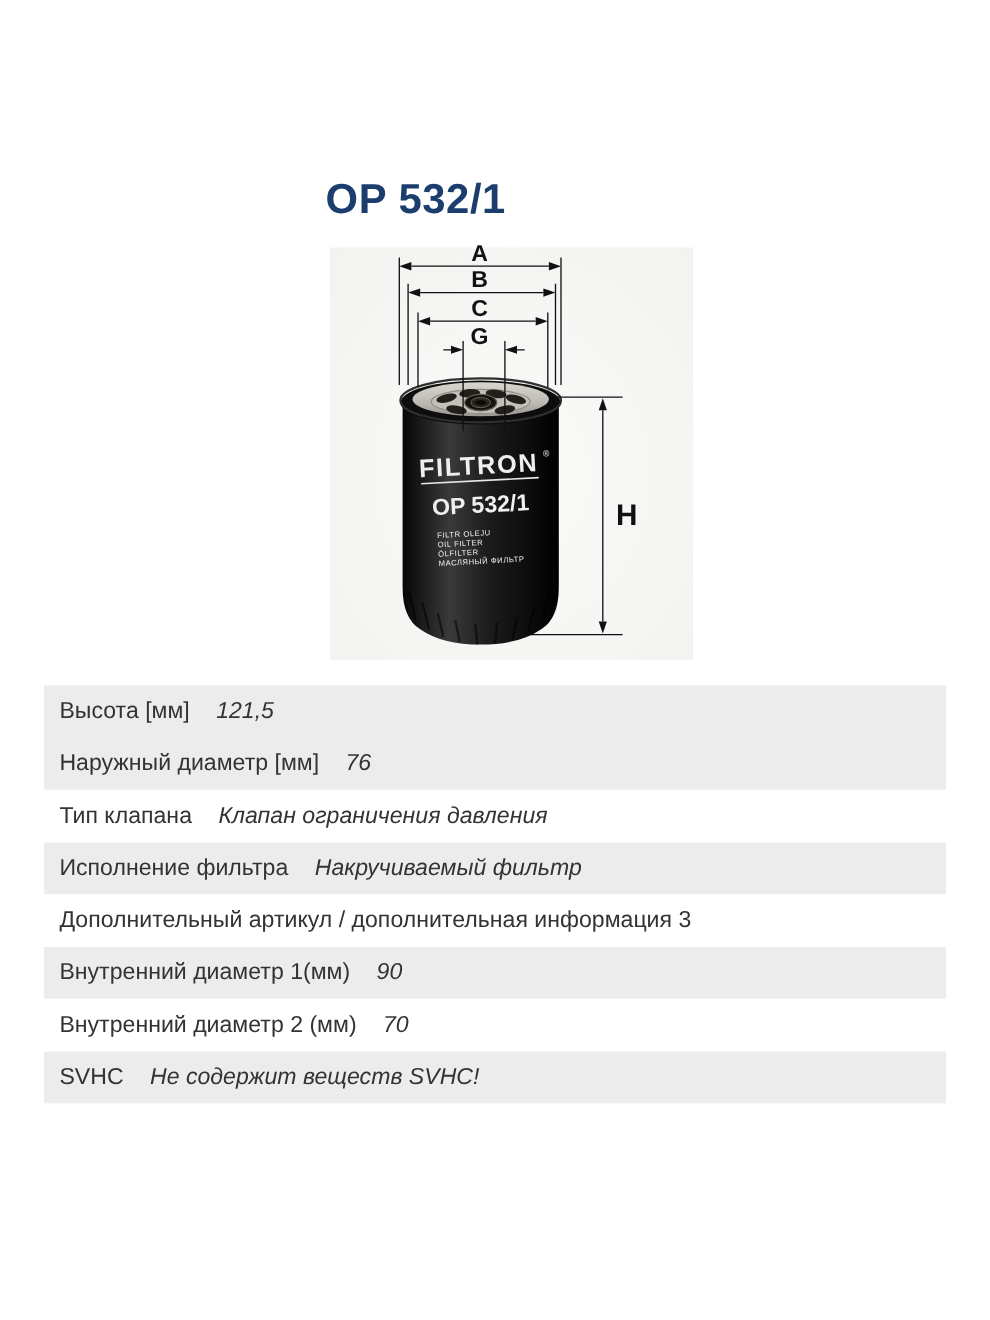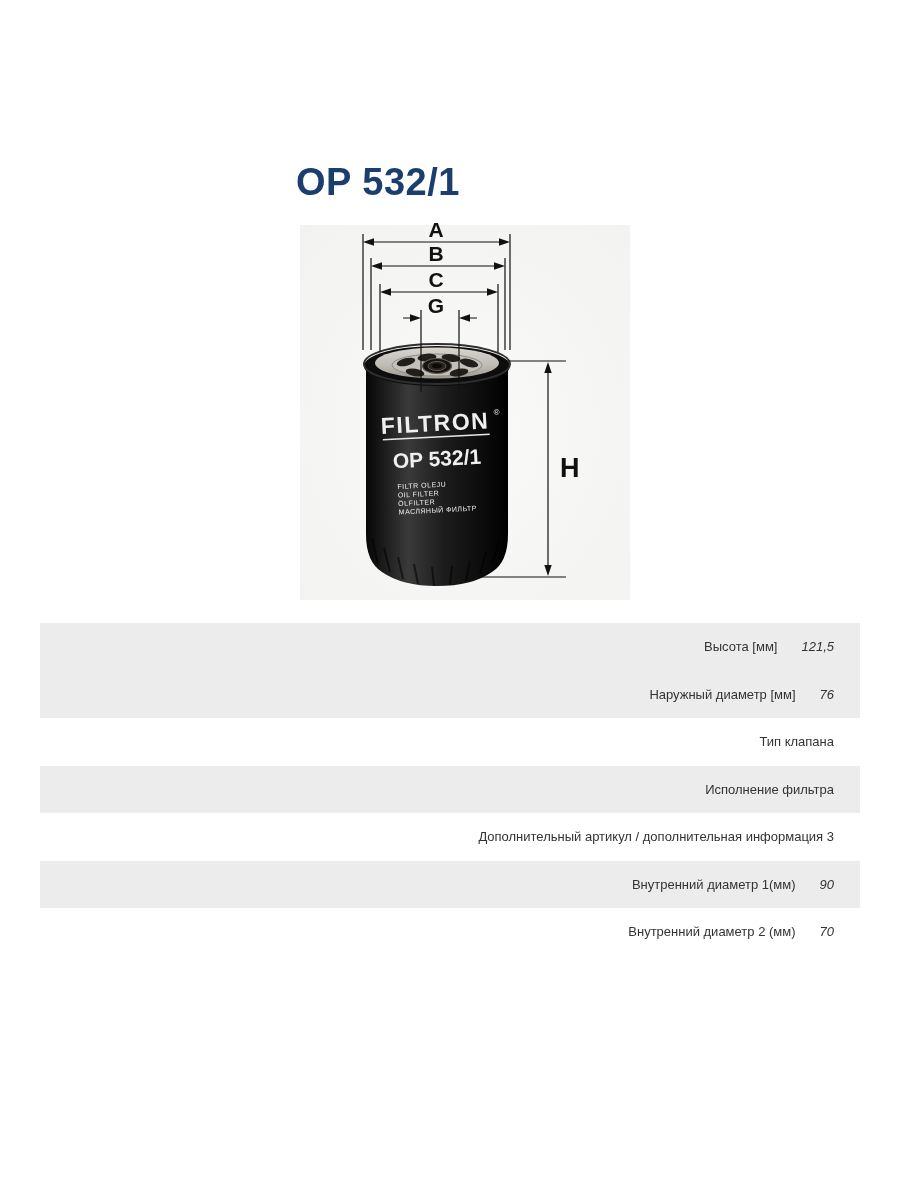--- a/index.html
+++ b/index.html
@@ -26,24 +26,24 @@
   }
   .specs {
     position: absolute;
     left: 40px; top: 623px;
     width: 820px;
   }
   .spec-row {
     height: 47.5px;
     box-sizing: border-box;
     display: flex;
-    justify-content: flex-end;
+    justify-content: flex-start;
     align-items: center;
-    padding: 0 26px;
-    font-size: 13px;
+    padding: 0 14px;
+    font-size: 21px;
     color: #333333;
     background: #ffffff;
   }
   .spec-row.alt { background: #ececec; }
   .spec-row .label { text-align: left; }
   .spec-row .value { text-align: right; white-space: nowrap; padding-left: 24px; font-style: italic; }
 
   .dim-label {
     font-family: "Liberation Sans", sans-serif;
     font-weight: bold;
@@ -182,28 +182,34 @@
   <div class="spec-row alt">
     <span class="label">Высота [мм]</span>
     <span class="value">121,5</span>
   </div>
   <div class="spec-row alt">
     <span class="label">Наружный диаметр [мм]</span>
     <span class="value">76</span>
   </div>
   <div class="spec-row">
     <span class="label">Тип клапана</span>
+    <span class="value">Клапан ограничения давления</span>
   </div>
   <div class="spec-row alt">
     <span class="label">Исполнение фильтра</span>
+    <span class="value">Накручиваемый фильтр</span>
   </div>
   <div class="spec-row">
     <span class="label">Дополнительный артикул / дополнительная информация 3</span>
   </div>
   <div class="spec-row alt">
     <span class="label">Внутренний диаметр 1(мм)</span>
     <span class="value">90</span>
   </div>
   <div class="spec-row">
     <span class="label">Внутренний диаметр 2 (мм)</span>
     <span class="value">70</span>
   </div>
+  <div class="spec-row alt">
+    <span class="label">SVHC</span>
+    <span class="value">Не содержит веществ SVHC!</span>
+  </div>
 </div>
 
 </body></html>

